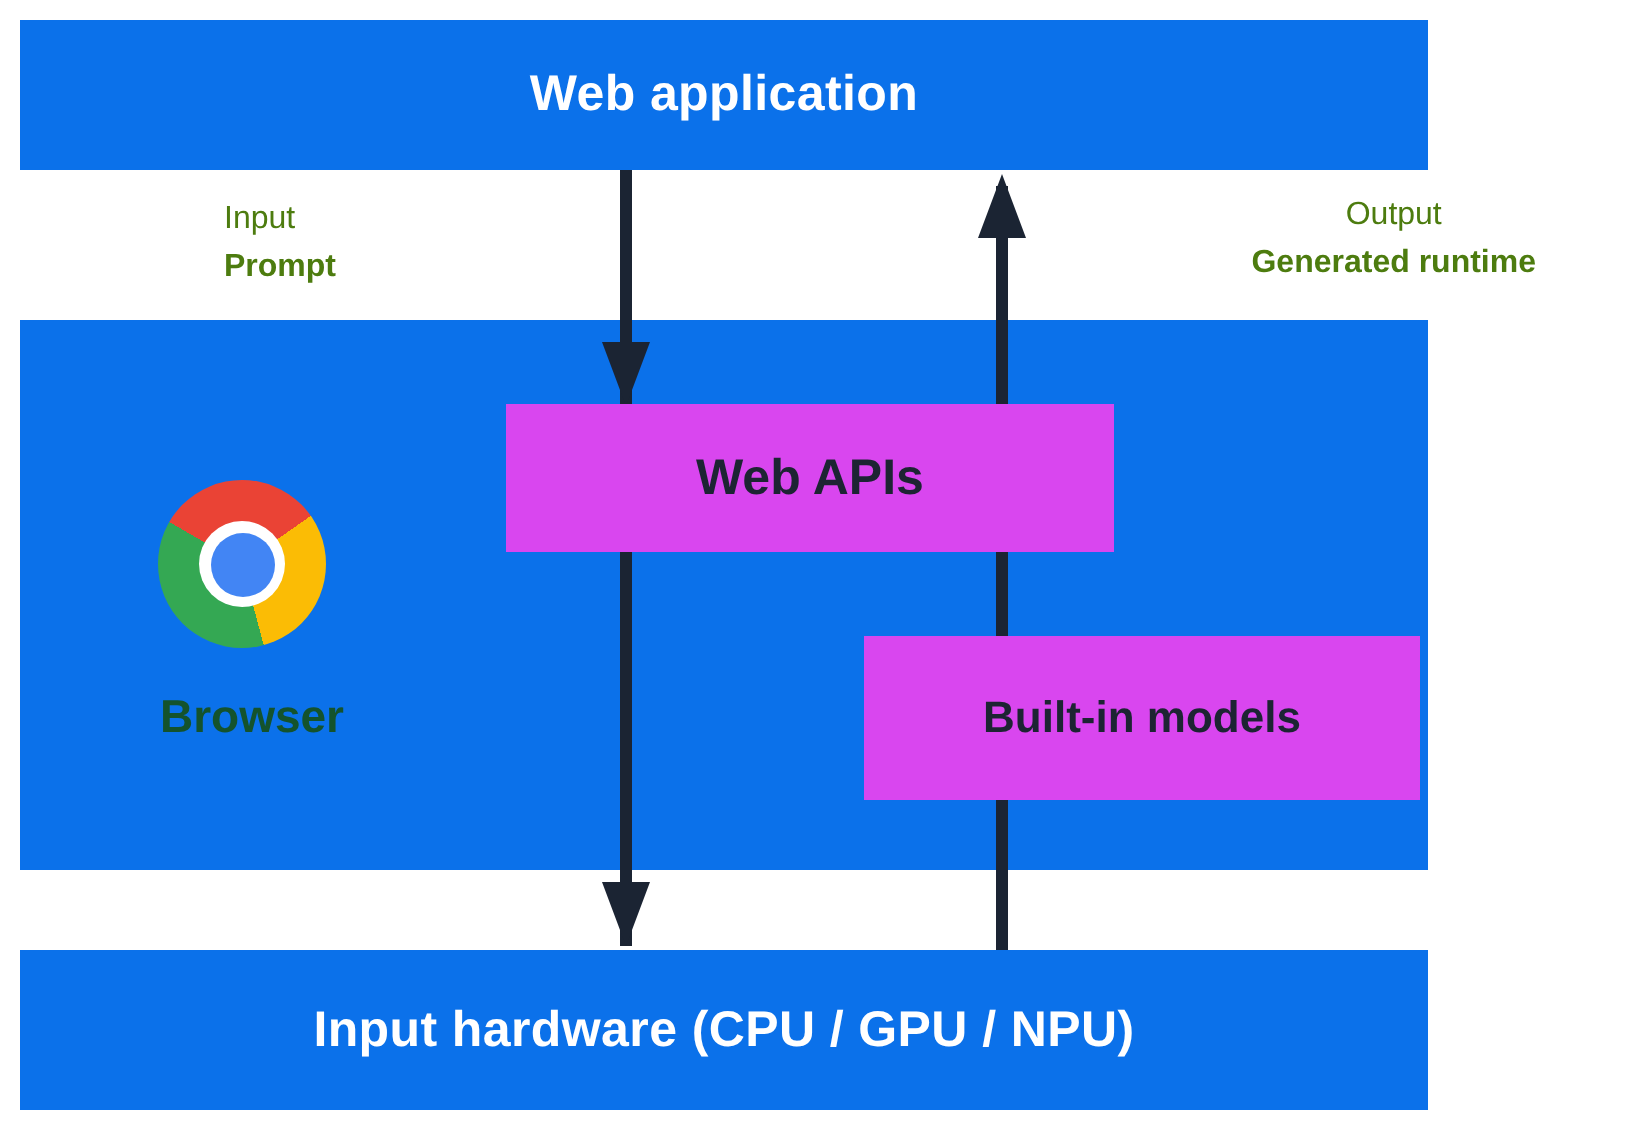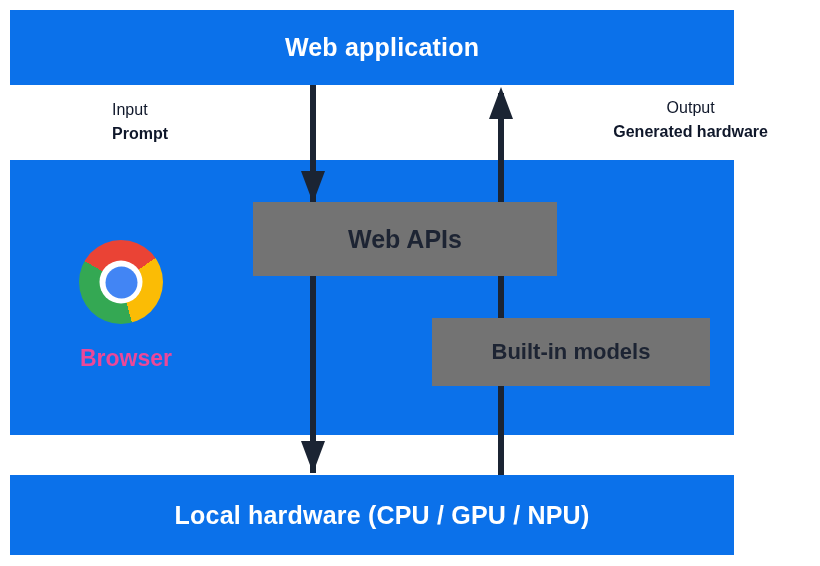--- a/index.html
+++ b/index.html
@@ -7,32 +7,31 @@
     position: relative;
     width: 820px; height: 566px;
     background: #ffffff;
     overflow: hidden;
     font-family: "Liberation Sans", "DejaVu Sans", sans-serif;
   }
   
   .band {
     position: absolute; left: 10px; width: 704px;
     background: #0b71ea;
-    padding-left: 20px;
   }
   .band-top    { top: 10px;  height: 75px; z-index: 1; }
   .band-middle { top: 160px; height: 275px; z-index: 1; }
   .band-bottom { top: 475px; height: 80px; z-index: 1;
                  display: flex; align-items: center; justify-content: center; }
   .band-top { display: flex; align-items: center; justify-content: center; }
   .band-label {
     color: #ffffff; font-weight: bold; font-size: 25px; letter-spacing: 0.2px;
   }
   
-  .gap-label { position: absolute; z-index: 2; color: #0f172a; }
+  .gap-label { position: absolute; z-index: 2; color: #4d7c0f; }
   .gap-label .caption { font-size: 16px; font-weight: normal; line-height: 22px; }
   .gap-label .value   { font-size: 16px; font-weight: bold;   line-height: 25px; }
   .gap-label-input  { left: 112px; top: 99px;  text-align: left; }
   .gap-label-output { right: 52px; top: 97px;  text-align: center; }
   
   .arrow-line {
     position: absolute; width: 6px; background: #1b2433; z-index: 2;
   }
   .line-down { left: 310px; top: 85px;  height: 388px; }
   .line-up   { left: 498px; top: 93px;  height: 382px; }
@@ -40,65 +39,65 @@
     position: absolute; width: 0; height: 0; z-index: 2;
     border-left: 12px solid transparent; border-right: 12px solid transparent;
   }
   .head-down { border-top: 32px solid #1b2433; }
   .head-up   { border-bottom: 32px solid #1b2433; }
   .head-down-1 { left: 301px; top: 171px; }
   .head-down-2 { left: 301px; top: 441px; }
   .head-up-1   { left: 489px; top: 87px; }
   
   .ybox {
-    position: absolute; z-index: 3; background: #737373;
+    position: absolute; z-index: 3; background: #d946ef;
     display: flex; flex-direction: column; align-items: center; justify-content: center;
     color: #1d2433; font-weight: bold; text-align: center;
   }
   .ybox-webapis { left: 253px; top: 202px; width: 304px; height: 74px; font-size: 25px; }
-  .ybox-builtin { left: 432px; top: 318px; width: 278px; height: 68px; font-size: 22px; line-height: 28px; }
+  .ybox-builtin { left: 432px; top: 318px; width: 278px; height: 82px; font-size: 22px; line-height: 28px; }
   
   .chrome-icon {
     position: absolute; z-index: 2;
     left: 79px; top: 240px; width: 84px; height: 84px; border-radius: 50%;
     background: conic-gradient(from -60deg,
       #ea4335 0deg 115deg,
       #fbbc05 115deg 225deg,
       #34a853 225deg 360deg);
   }
   .chrome-ring {
     position: absolute; left: 50%; top: 50%; transform: translate(-50%, -50%);
     width: 43px; height: 43px; border-radius: 50%; background: #ffffff;
   }
   .chrome-core {
     position: absolute; left: 50%; top: 50%; transform: translate(-50%, -50%);
     width: 32px; height: 32px; border-radius: 50%; background: #4285f4;
   }
   .browser-label {
     position: absolute; z-index: 2;
     left: 41px; top: 345px; width: 170px; text-align: center;
-    color: #ec4899; font-weight: bold; font-size: 23px;
+    color: #14532d; font-weight: bold; font-size: 23px;
   }
 </style>
 </head>
 <body>
 
 <div class="stage">
 
   <div class="band band-top">
     <span class="band-label">Web application</span>
   </div>
 
   <div class="gap-label gap-label-input">
     <div class="caption">Input</div>
     <div class="value">Prompt</div>
   </div>
   <div class="gap-label gap-label-output">
     <div class="caption">Output</div>
-    <div class="value">Generated hardware</div>
+    <div class="value">Generated runtime</div>
   </div>
 
   <div class="band band-middle"></div>
 
   <div class="arrow-line line-down"></div>
   <div class="arrow-head head-down head-down-1"></div>
   <div class="arrow-head head-down head-down-2"></div>
   <div class="arrow-line line-up"></div>
   <div class="arrow-head head-up head-up-1"></div>
 
@@ -110,16 +109,16 @@
   <div class="browser-label">Browser</div>
 
   <div class="ybox ybox-webapis">
     <span>Web APIs</span>
   </div>
   <div class="ybox ybox-builtin">
     <span>Built-in models</span>
   </div>
 
   <div class="band band-bottom">
-    <span class="band-label">Local hardware (CPU / GPU / NPU)</span>
+    <span class="band-label">Input hardware (CPU / GPU / NPU)</span>
   </div>
 
 </div>
 
 </body></html>

